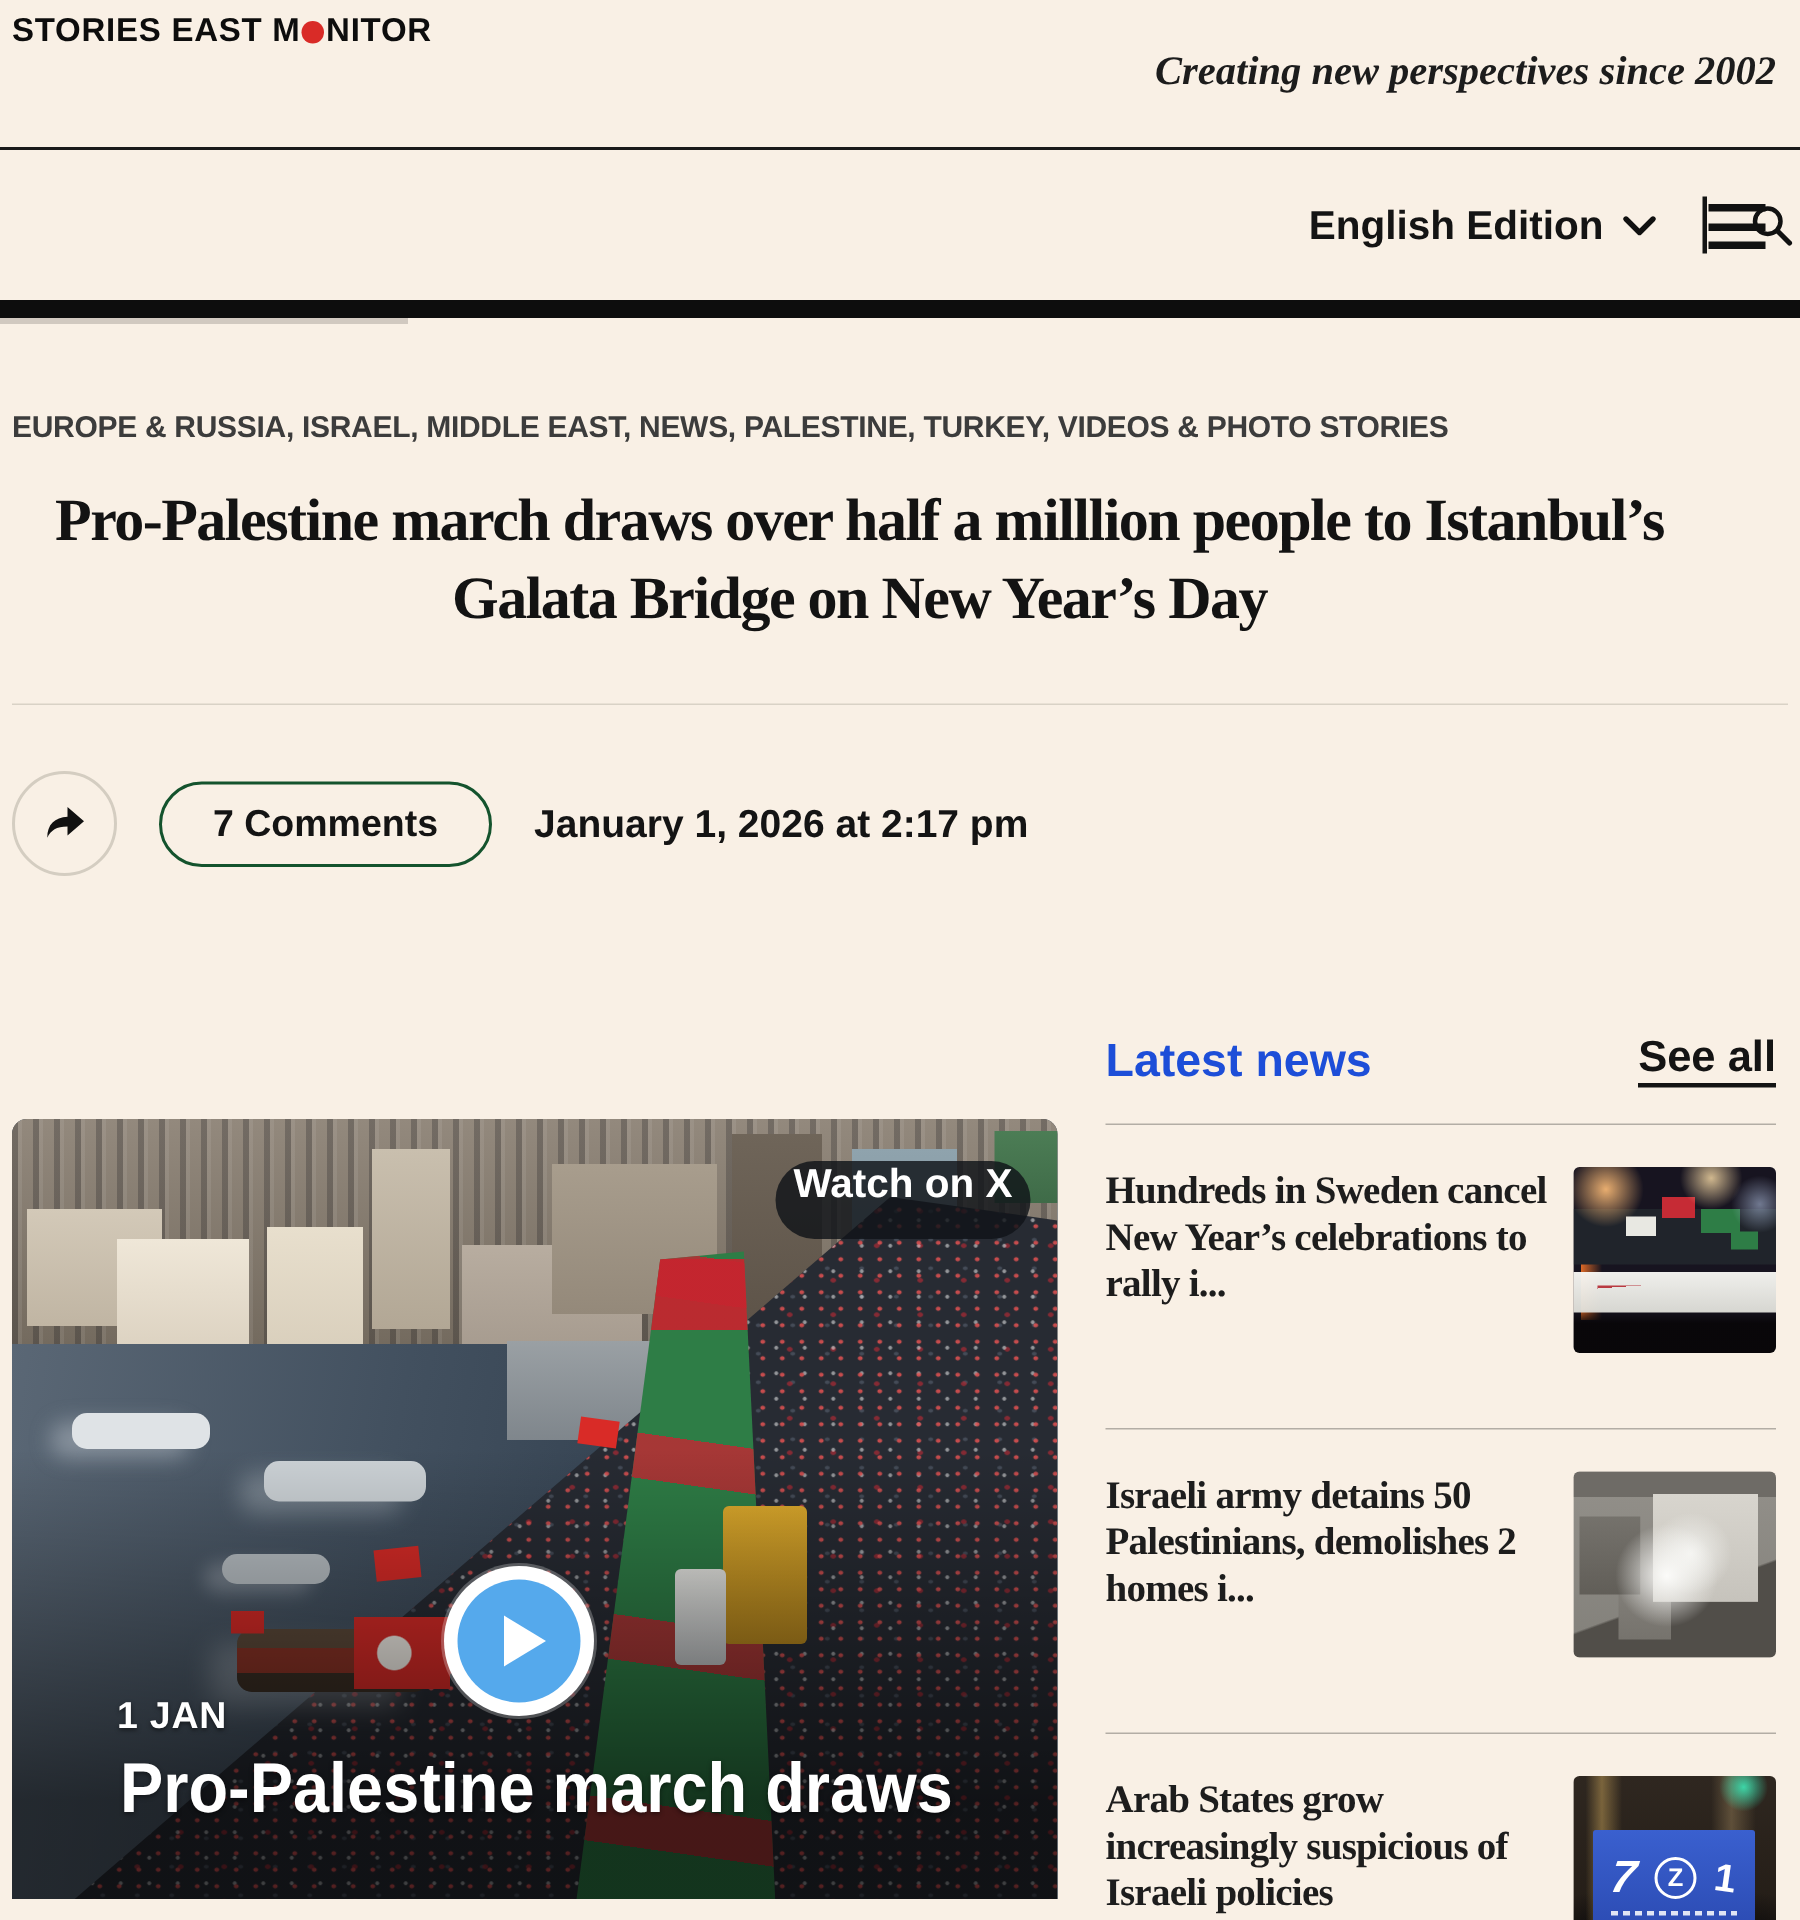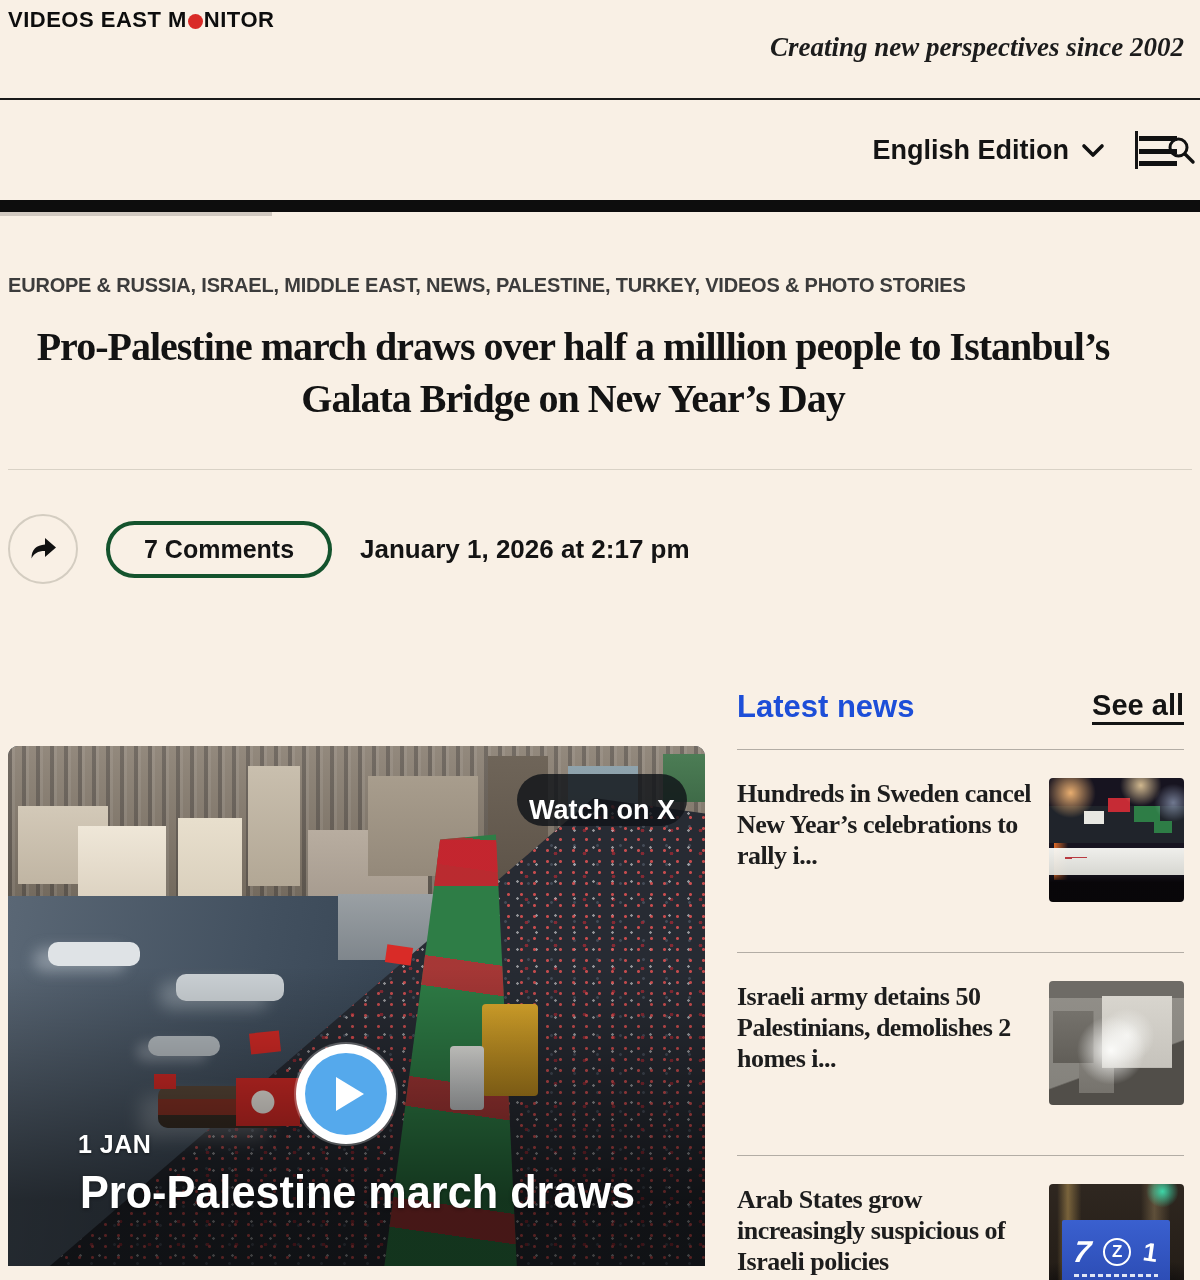--- a/index.html
+++ b/index.html
@@ -48,21 +48,21 @@
     font-family:"Liberation Serif",serif;font-weight:bold;
     font-size:40px;line-height:52px;letter-spacing:-1px;color:#131313;text-align:center;
   }
   .head-rule{border:none;border-top:1px solid var(--rule-light);margin:44px 0 0 0;width:1184px;}
   .meta-row{display:flex;align-items:center;margin-top:44px;height:70px;}
   .share-btn{
     width:70px;height:70px;border-radius:50%;border:2px solid #d4cdc1;background:transparent;
     display:flex;align-items:center;justify-content:center;cursor:pointer;flex-shrink:0;
   }
   .comments-pill{
-    margin-left:28px;height:57px;padding:0 34px;border-radius:35px;border:4px solid #14532d;background:transparent;
+    margin-left:28px;height:57px;padding:0 34px;border-radius:35px;border:2px solid #14532d;background:transparent;
     display:flex;align-items:center;font-size:25px;font-weight:bold;color:#141414;cursor:pointer;
     font-family:"Liberation Sans",sans-serif;
   }
   .pub-date{margin-left:28px;font-size:26px;font-weight:bold;color:#141414;}
   
   .content-row{display:flex;margin-top:105px;}
   
   .hero{
     position:relative;width:697px;height:520px;margin-top:57px;border-radius:10px 10px 0 0;
     overflow:hidden;background:#2f3d4d;cursor:pointer;flex-shrink:0;
@@ -119,21 +119,21 @@
   .boat.tug{left:150px;top:340px;width:128px;height:42px;background:linear-gradient(#5d4a3a 30%,#8a3326 30% 70%,#3a2e24 70%);box-shadow:-18px 10px 18px rgba(225,230,235,.28);}
   .boat.tug::after{content:"";position:absolute;left:-4px;top:-12px;width:22px;height:15px;background:var(--accent-red);}
   .tflag{position:absolute;background:var(--accent-red);}
   .tflag.f1{left:378px;top:200px;width:26px;height:18px;transform:rotate(8deg);}
   .tflag.f2{left:242px;top:286px;width:30px;height:21px;transform:rotate(-6deg);}
   .tflag.f3{left:228px;top:332px;width:64px;height:48px;background:radial-gradient(circle at 42% 50%,#f5f1ea 11px,var(--accent-red) 12px);}
   .hero-overlay{position:absolute;left:0;right:0;bottom:0;height:300px;background:linear-gradient(180deg,transparent,rgba(0,0,0,.58) 78%);}
   .watch-pill{
     position:absolute;top:28px;right:18px;height:52px;padding:0 12px;border:none;border-radius:26px;
     background:rgba(16,20,24,.82);color:#fff;font-size:27px;font-weight:bold;cursor:pointer;
-    font-family:"Liberation Sans",sans-serif;display:flex;align-items:flex-end;
+    font-family:"Liberation Sans",sans-serif;display:flex;align-items:flex-start;
   }
   .play-button{
     position:absolute;left:288px;top:298px;width:100px;height:100px;border-radius:50%;
     background:#fff;border:none;cursor:pointer;display:flex;align-items:center;justify-content:center;
     box-shadow:0 0 0 2px rgba(255,255,255,.25);
   }
   .play-inner{width:82px;height:82px;border-radius:50%;background:var(--play-blue);display:flex;align-items:center;justify-content:center;}
   .play-tri{width:0;height:0;border-left:28px solid #fff;border-top:17px solid transparent;border-bottom:17px solid transparent;margin-left:8px;}
   .hero-datebadge{position:absolute;left:70px;top:384px;color:#fff;font-size:25px;font-weight:bold;letter-spacing:0.5px;text-shadow:0 1px 3px rgba(0,0,0,.5);}
   .hero-caption{
@@ -211,21 +211,21 @@
   
   .icon-svg{display:block;}
 </style>
 </head>
 <body>
 
 <header>
   <div class="header-top">
     <a class="logo">
       <span class="logo-sub">
-        <span>VIDEOS EAST M</span>
+        <span>STORIES EAST M</span>
         <span class="sub-dot"></span>
         <span>NITOR</span>
       </span>
     </a>
     <div class="tagline">Creating new perspectives since 2002</div>
   </div>
   <hr class="header-rule">
   <div class="nav-row">
     <div class="edition">
       <span>English Edition</span>

